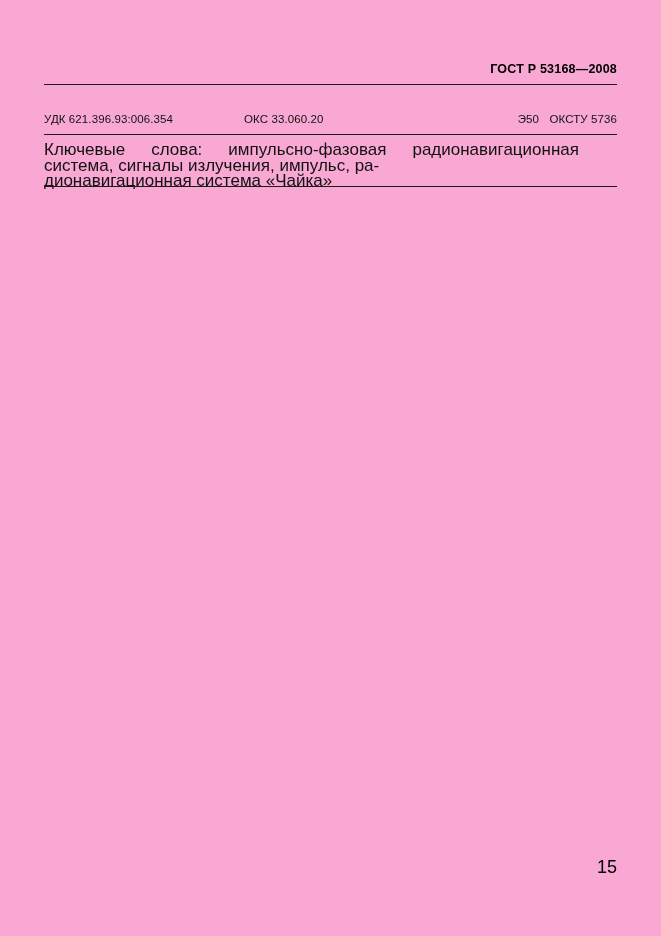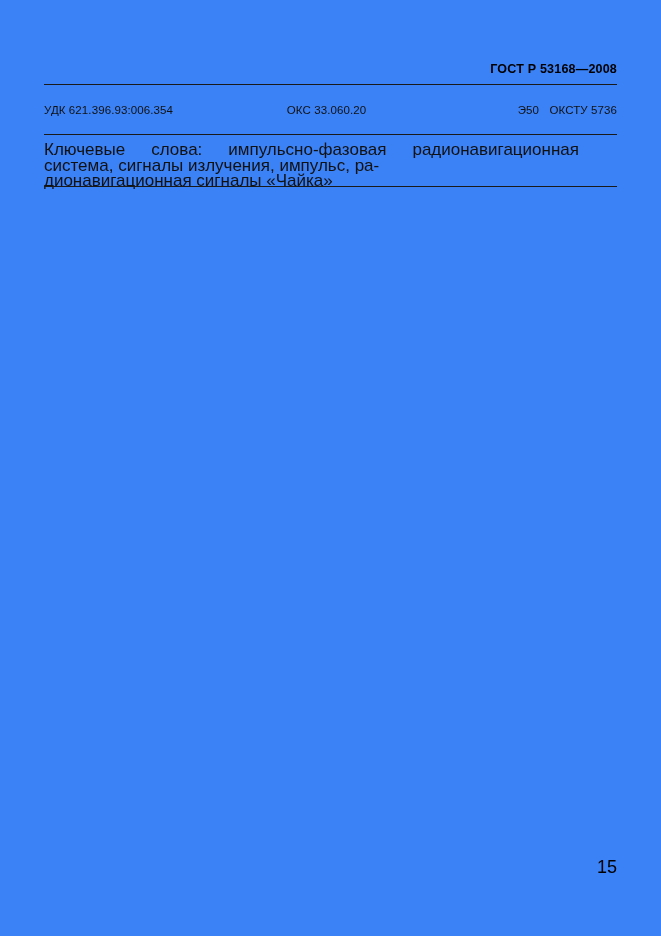--- a/index.html
+++ b/index.html
@@ -8,21 +8,21 @@
     background: #ffffff;
   }
   body {
     font-family: "Liberation Sans", sans-serif;
     color: #1a1a1a;
   }
   .page {
     position: relative;
     width: 661px;
     height: 936px;
-    background: #3b82f6;
+    background: #f9a8d4;
     overflow: hidden;
     box-sizing: border-box;
   }
   .header {
     position: absolute;
     top: 62px;
     left: 44px;
     right: 44px;
     text-align: right;
     font-size: 12.5px;
@@ -36,30 +36,30 @@
     right: 44px;
     height: 1px;
     background: #1a1a1a;
   }
   .rule-top { top: 84px; }
   .rule-mid { top: 134px; }
   .rule-bottom { top: 186px; }
 
   .codes-row {
     position: absolute;
-    top: 104px;
+    top: 113px;
     left: 44px;
     right: 44px;
     display: flex;
     font-size: 11.5px;
     color: #111;
     letter-spacing: 0.1px;
   }
   .code-udk { width: 200px; text-align: left; }
-  .code-oks { width: 165px; text-align: center; }
+  .code-oks { width: 165px; text-align: left; }
   .code-grp { width: 130px; text-align: right; }
   .code-oksty { flex: 1; text-align: right; }
 
   .keywords {
     position: absolute;
     top: 142px;
     left: 44px;
     width: 535px;
     font-size: 17px;
     line-height: 15.5px;
@@ -89,20 +89,20 @@
     <div class="code-udk">УДК 621.396.93:006.354</div>
     <div class="code-oks">ОКС 33.060.20</div>
     <div class="code-grp">Э50</div>
     <div class="code-oksty">ОКСТУ 5736</div>
   </div>
 
   <div class="rule rule-mid"></div>
 
   <div class="keywords">
     <span>Ключевые слова: импульсно-фазовая радионавигационная система, сигналы излучения, импульс, ра-</span>
-    <span class="line2">дионавигационная сигналы «Чайка»</span>
+    <span class="line2">дионавигационная система «Чайка»</span>
   </div>
 
   <div class="rule rule-bottom"></div>
 
   <div class="footer-page">15</div>
 
 </div>
 
 </body></html>

